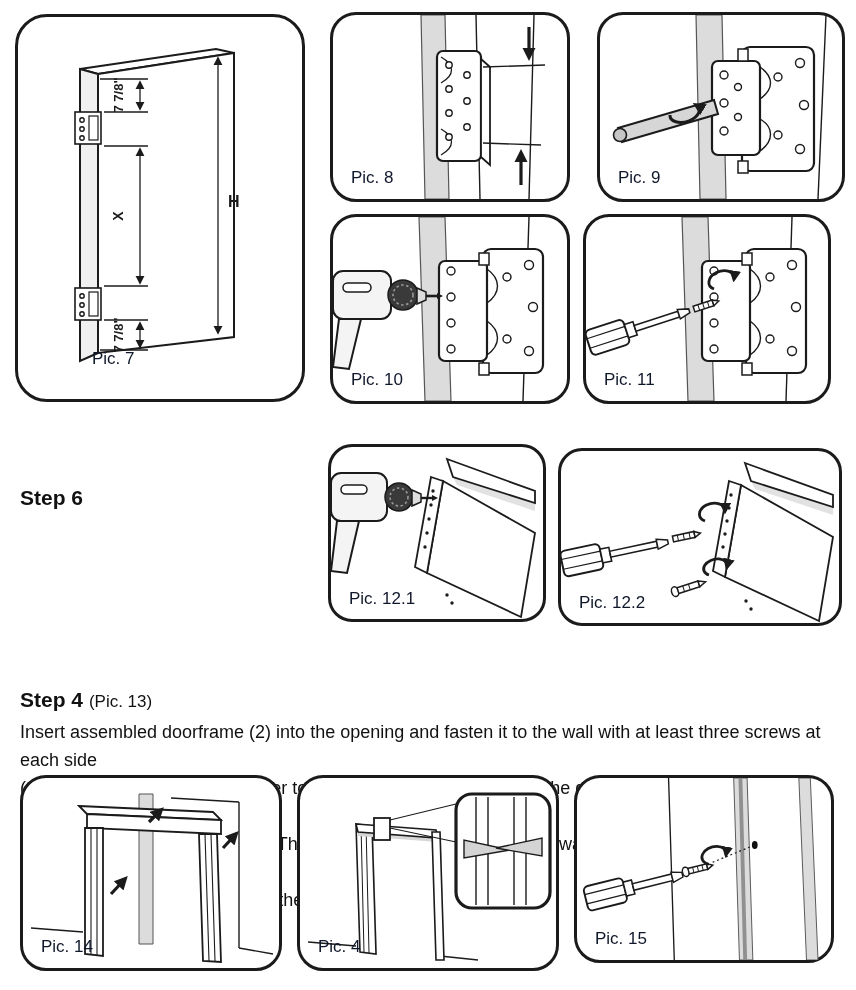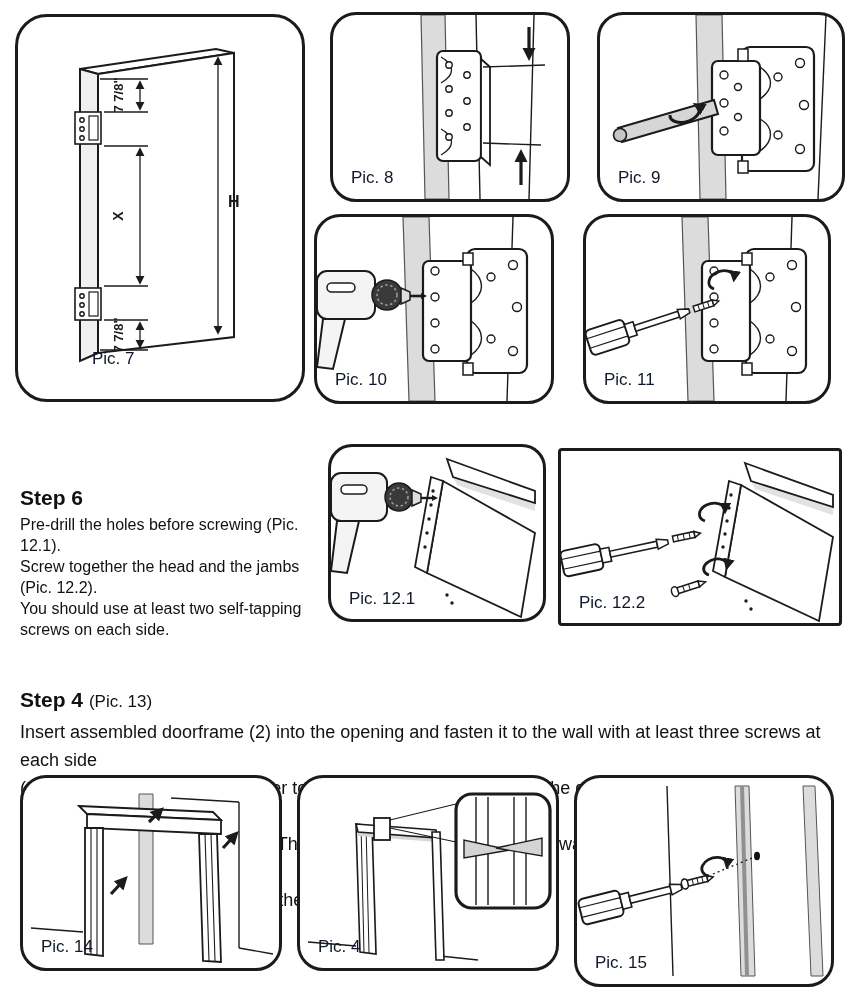--- a/index.html
+++ b/index.html
@@ -128,21 +128,21 @@
       </g>
       <g>
         <polygon points="18,113 114,85 118,99 22,127" fill="#d6d6d6" stroke="#1b1b1b" stroke-width="2"></polygon>
         <circle cx="20" cy="120" r="6.5" fill="#c6c6c6" stroke="#1b1b1b" stroke-width="1.6"></circle>
       </g>
       <path class="ln" stroke-width="3" d="M70,100 A15,9 -16 1 0 96,90" marker-end="url(#arrb)"></path>
     </svg>
     <div class="caption">Pic. 9</div>
   </div>
 
-  <div class="panel" id="panel-pic10" style="left:314px;top:214px;width:240px;height:190px;">
+  <div class="panel" id="panel-pic10" style="left:330px;top:214px;width:240px;height:190px;">
     <svg viewBox="0 0 234 184">
       <polygon class="fg" stroke-width="1.2" points="86,0 112,0 118,184 92,184"></polygon>
       <line class="ln" stroke-width="1.4" x1="196" y1="0" x2="190" y2="184"></line>
       <g>
         <rect class="fw" stroke-width="2.2" x="150" y="32" width="60" height="124" rx="8"></rect>
         <rect class="fw" stroke-width="2.2" x="106" y="44" width="48" height="100" rx="6"></rect>
         <rect class="fw" stroke-width="1.5" x="146" y="36" width="10" height="12"></rect>
         <rect class="fw" stroke-width="1.5" x="146" y="146" width="10" height="12"></rect>
         <path class="ln" stroke-width="1.4" d="M154,52 C168,62 168,76 154,86"></path>
         <path class="ln" stroke-width="1.4" d="M154,104 C168,114 168,128 154,138"></path>
@@ -206,25 +206,20 @@
         <line class="ln" stroke-width="1" x1="123" y1="89" x2="123" y2="95"></line>
         <polygon class="fw" stroke-width="1.5" points="128,89 134,92 128,95"></polygon>
       </g>
       <path class="ln" stroke-width="2.8" d="M128,72 A13,9 -20 1 1 148,62" marker-end="url(#arrb)"></path>
     </svg>
     <div class="caption">Pic. 11</div>
   </div>
 
   <div class="step" id="step6" style="left:20px;top:446px;width:312px;">
     <div class="step-heading">Step 6</div>
-    <div class="step-body">Pre-drill the holes before screwing (Pic. 12.1).
-Screw together the head and the jambs
-(Pic. 12.2).
-You should use at least two self-tapping
-screws on each side.</div>
   </div>
 
   <div class="panel" id="panel-pic121" style="left:328px;top:444px;width:218px;height:178px;border-radius:24px;">
     <svg viewBox="0 0 212 172">
       <g>
         <polygon points="122,30 204,56 204,64 126,38" fill="#e2e2e2" stroke="none"></polygon>
         <polygon class="fw" stroke-width="1.8" points="116,12 204,44 204,56 122,30"></polygon>
         <polygon class="fw" stroke-width="1.8" points="112,34 204,86 190,170 96,126"></polygon>
         <polygon class="fw" stroke-width="1.8" points="100,30 112,34 96,126 84,120"></polygon>
         <circle class="dot" cx="102" cy="44" r="1.7"></circle>
@@ -242,21 +237,21 @@
         <circle cx="68" cy="50" r="14" fill="#3a3a3a" stroke="#1b1b1b" stroke-width="1.5"></circle>
         <circle cx="68" cy="50" r="9" fill="none" stroke="#999" stroke-width="1.6" stroke-dasharray="2.5,2.5"></circle>
         <polygon points="81,43 90,47 90,55 81,59" fill="#ddd" stroke="#1b1b1b" stroke-width="1.5"></polygon>
         <line class="ln" stroke-width="2.4" x1="90" y1="51" x2="101" y2="51"></line>
         <polygon points="101,48 107,51 101,54" fill="#1b1b1b"></polygon>
       </g>
     </svg>
     <div class="caption" style="bottom:10px;">Pic. 12.1</div>
   </div>
 
-  <div class="panel" id="panel-pic122" style="left:558px;top:448px;width:284px;height:178px;border-radius:4px;">
+  <div class="panel" id="panel-pic122" style="left:558px;top:448px;width:284px;height:178px;border-radius:24px;">
     <svg viewBox="0 0 278 172">
       <g>
         <polygon points="190,30 272,56 272,64 194,38" fill="#e2e2e2" stroke="none"></polygon>
         <polygon class="fw" stroke-width="1.8" points="184,12 272,44 272,56 190,30"></polygon>
         <polygon class="fw" stroke-width="1.8" points="180,34 272,86 258,170 164,126"></polygon>
         <polygon class="fw" stroke-width="1.8" points="168,30 180,34 164,126 152,120"></polygon>
         <circle class="dot" cx="170" cy="44" r="1.7"></circle>
           <circle class="dot" cx="168" cy="57" r="1.7"></circle>
         <circle class="dot" cx="166" cy="70" r="1.7"></circle>
           <circle class="dot" cx="164" cy="83" r="1.7"></circle>
@@ -352,21 +347,21 @@
         <line class="ln" stroke-width="1.4" x1="188" y1="19" x2="188" y2="127"></line>
         <line class="ln" stroke-width="1.4" x1="214" y1="19" x2="214" y2="127"></line>
         <line class="ln" stroke-width="1.4" x1="226" y1="19" x2="226" y2="127"></line>
         <polygon points="164,62 164,80 210,72" fill="#d4d4d4" stroke="#1b1b1b" stroke-width="1.4"></polygon>
         <polygon points="242,60 242,78 196,70" fill="#d4d4d4" stroke="#1b1b1b" stroke-width="1.4"></polygon>
       </g>
     </svg>
     <div class="caption">Pic. 4</div>
   </div>
 
-  <div class="panel" id="panel-pic15" style="left:574px;top:775px;width:260px;height:212px;">
+  <div class="panel" id="panel-pic15" style="left:574px;top:775px;width:260px;height:188px;">
     <svg viewBox="0 0 254 190">
       <line class="ln" stroke-width="1.4" x1="90" y1="0" x2="96" y2="190"></line>
       <g>
         <polygon class="fg" stroke-width="1" points="158,0 172,0 178,190 164,190"></polygon>
         <polygon points="163,0 167,0 172,190 168,190" fill="#909090"></polygon>
       </g>
       <polygon class="fg" stroke-width="1" points="226,0 238,0 246,190 234,190"></polygon>
       <ellipse cx="180" cy="70" rx="3" ry="4.2" fill="#111"></ellipse>
       <line class="ln" stroke-width="1.3" x1="136" y1="88" x2="175" y2="72" stroke-dasharray="2,3"></line>
       <g transform="rotate(-14 50 114)">

